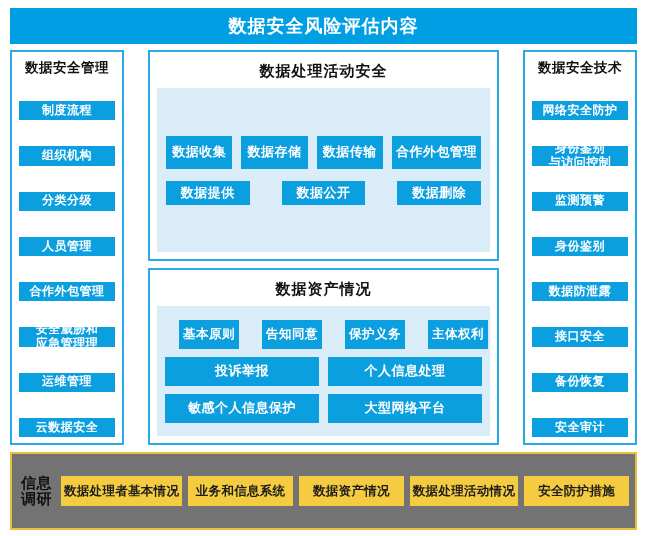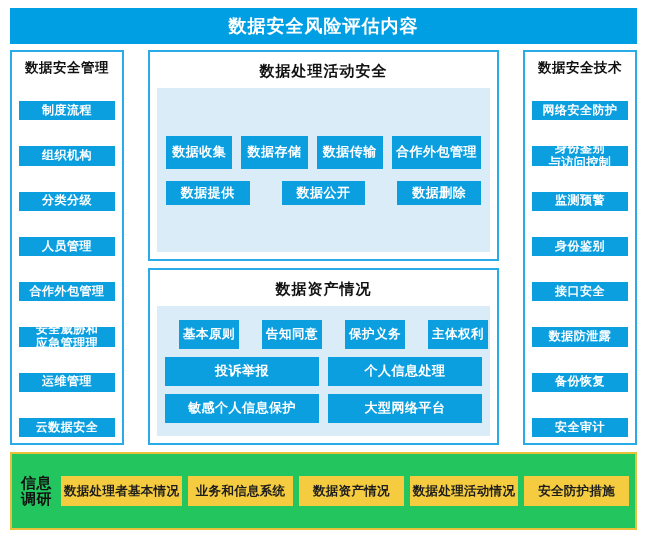--- a/index.html
+++ b/index.html
@@ -160,21 +160,21 @@
 
   .w-collect  { width: 92px; }
   .w-store    { width: 92px; }
   .w-transmit { width: 92px; }
   .w-use      { flex: 1 1 auto; }
 
   
   .bottom {
     margin-top: 7px;
     border: 2px solid #e8c13a;
-    background: #22c55e;
+    background: #737373;
     flex: 1 1 auto;
     display: flex;
     align-items: center;
     gap: 6px;
     padding: 5px 6px;
     box-sizing: border-box;
   }
   .bottom-label {
     font-size: 15px;
     font-weight: bold;
@@ -276,22 +276,22 @@
     </div>
 
     <div class="panel side-col">
       <div class="side-title">数据安全技术</div>
       <div class="side-items">
         <div class="tile">网络安全防护</div>
         <div class="tile">身份鉴别
 与访问控制</div>
         <div class="tile">监测预警</div>
         <div class="tile">身份鉴别</div>
+        <div class="tile">数据防泄露</div>
         <div class="tile">接口安全</div>
-        <div class="tile">数据防泄露</div>
         <div class="tile">备份恢复</div>
         <div class="tile">安全审计</div>
       </div>
     </div>
 
   </div>
 
   <div class="bottom">
     <div class="bottom-label">信息
 调研</div>

